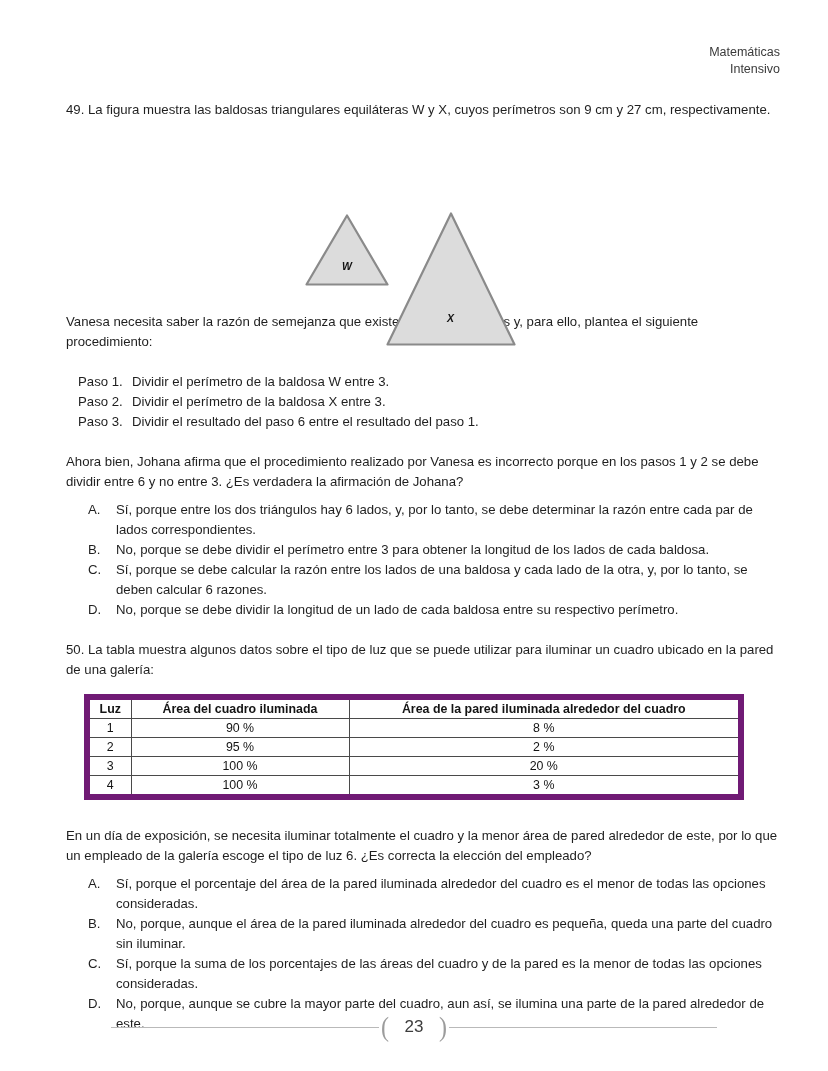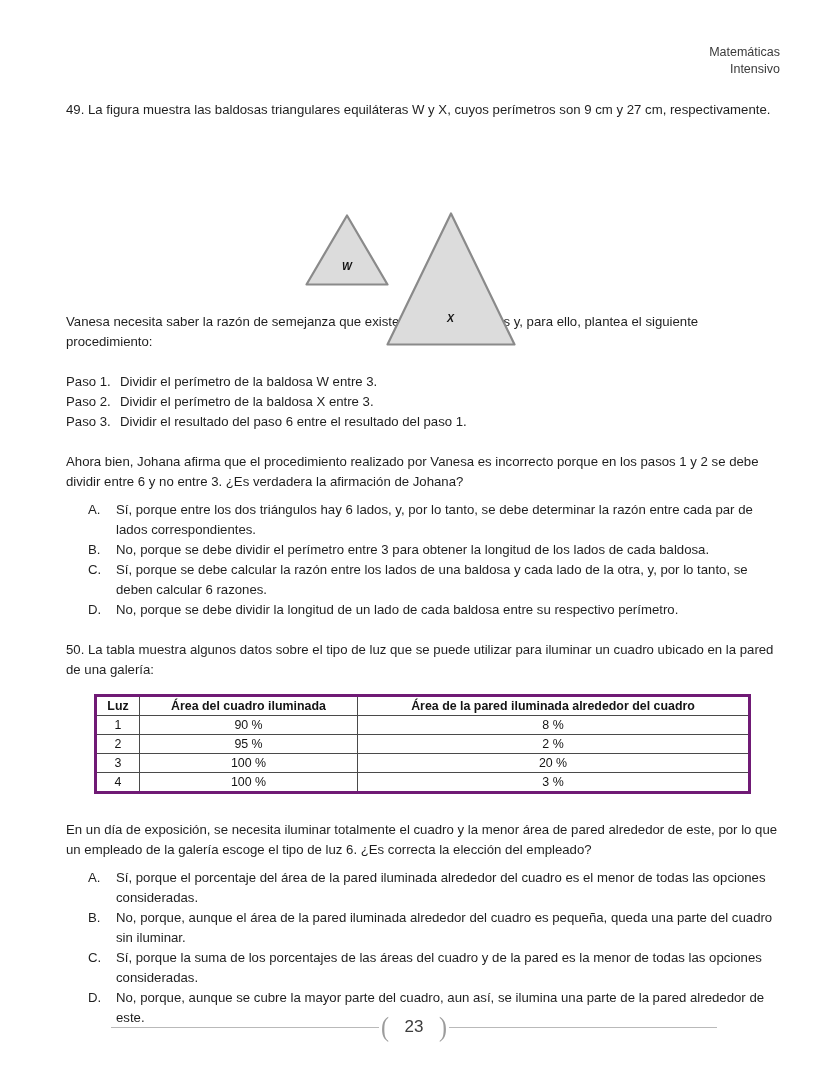--- a/index.html
+++ b/index.html
@@ -70,21 +70,21 @@
   }
 
   
   .steps { margin: 0; }
   .step-line {
     font-size: 13.2px;
     line-height: 20px;
     color: #1f1f1f;
     white-space: nowrap;
   }
-  .step-label { display: inline-block; width: 54px; }
+  .step-label { display: inline-block; width: 54px; margin-left: 12px; }
 
   
   ol.options {
     list-style: none;
     margin: 8px 0 0 0;
     padding: 0 0 0 22px;
   }
   ol.options li {
     position: relative;
     font-size: 13.2px;
@@ -98,23 +98,23 @@
     left: 0;
     top: 0;
     width: 22px;
     text-align: left;
   }
 
   
   .tbl-wrap { margin-top: 14px; }
   table.data {
     border-collapse: collapse;
-    border: 3px solid #701a75;
+    border: 6px solid #701a75;
     table-layout: fixed;
-    margin-left: 28px;
+    margin-left: 18px;
   }
   table.data th,
   table.data td {
     border: 1px solid #4a4a4a;
     font-size: 12.4px;
     line-height: 16px;
     padding: 1px 4px;
     text-align: center;
     color: #141414;
   }

